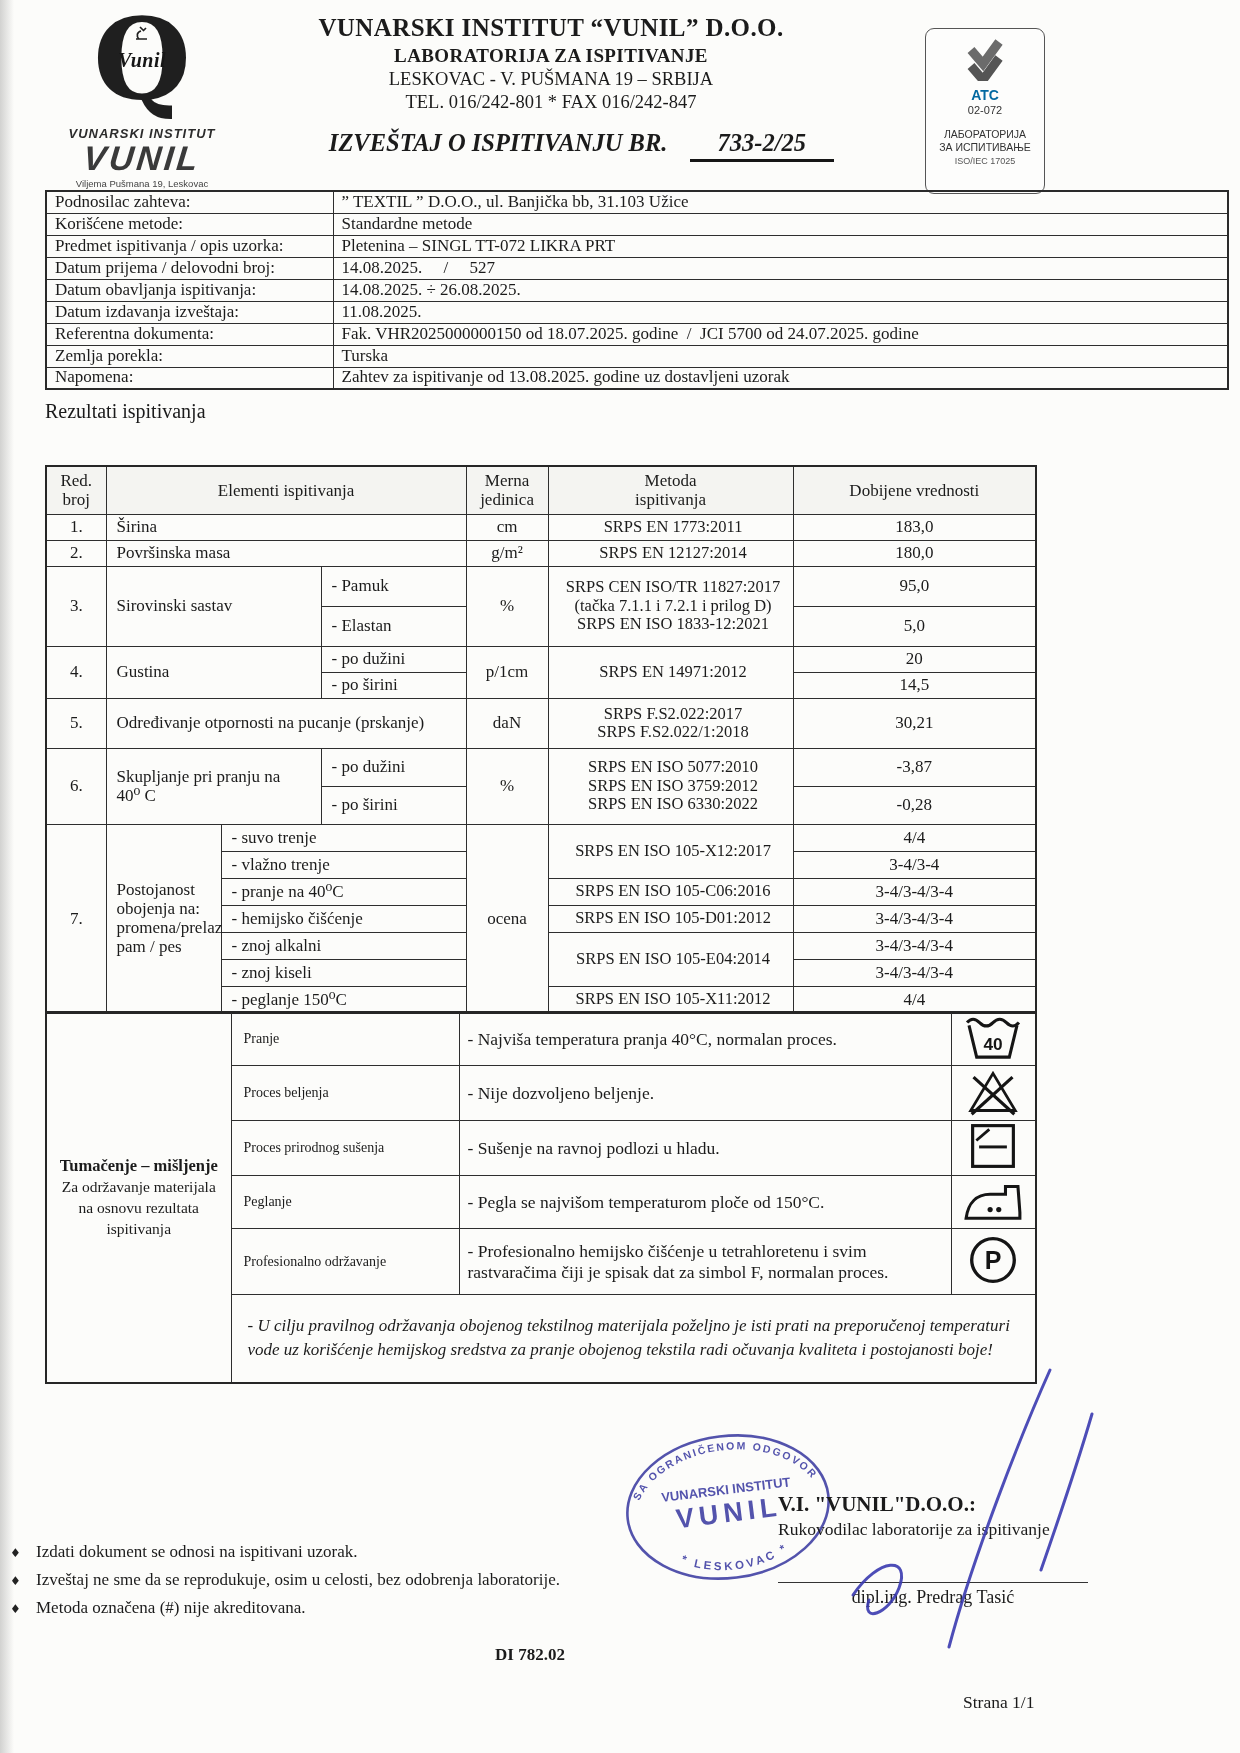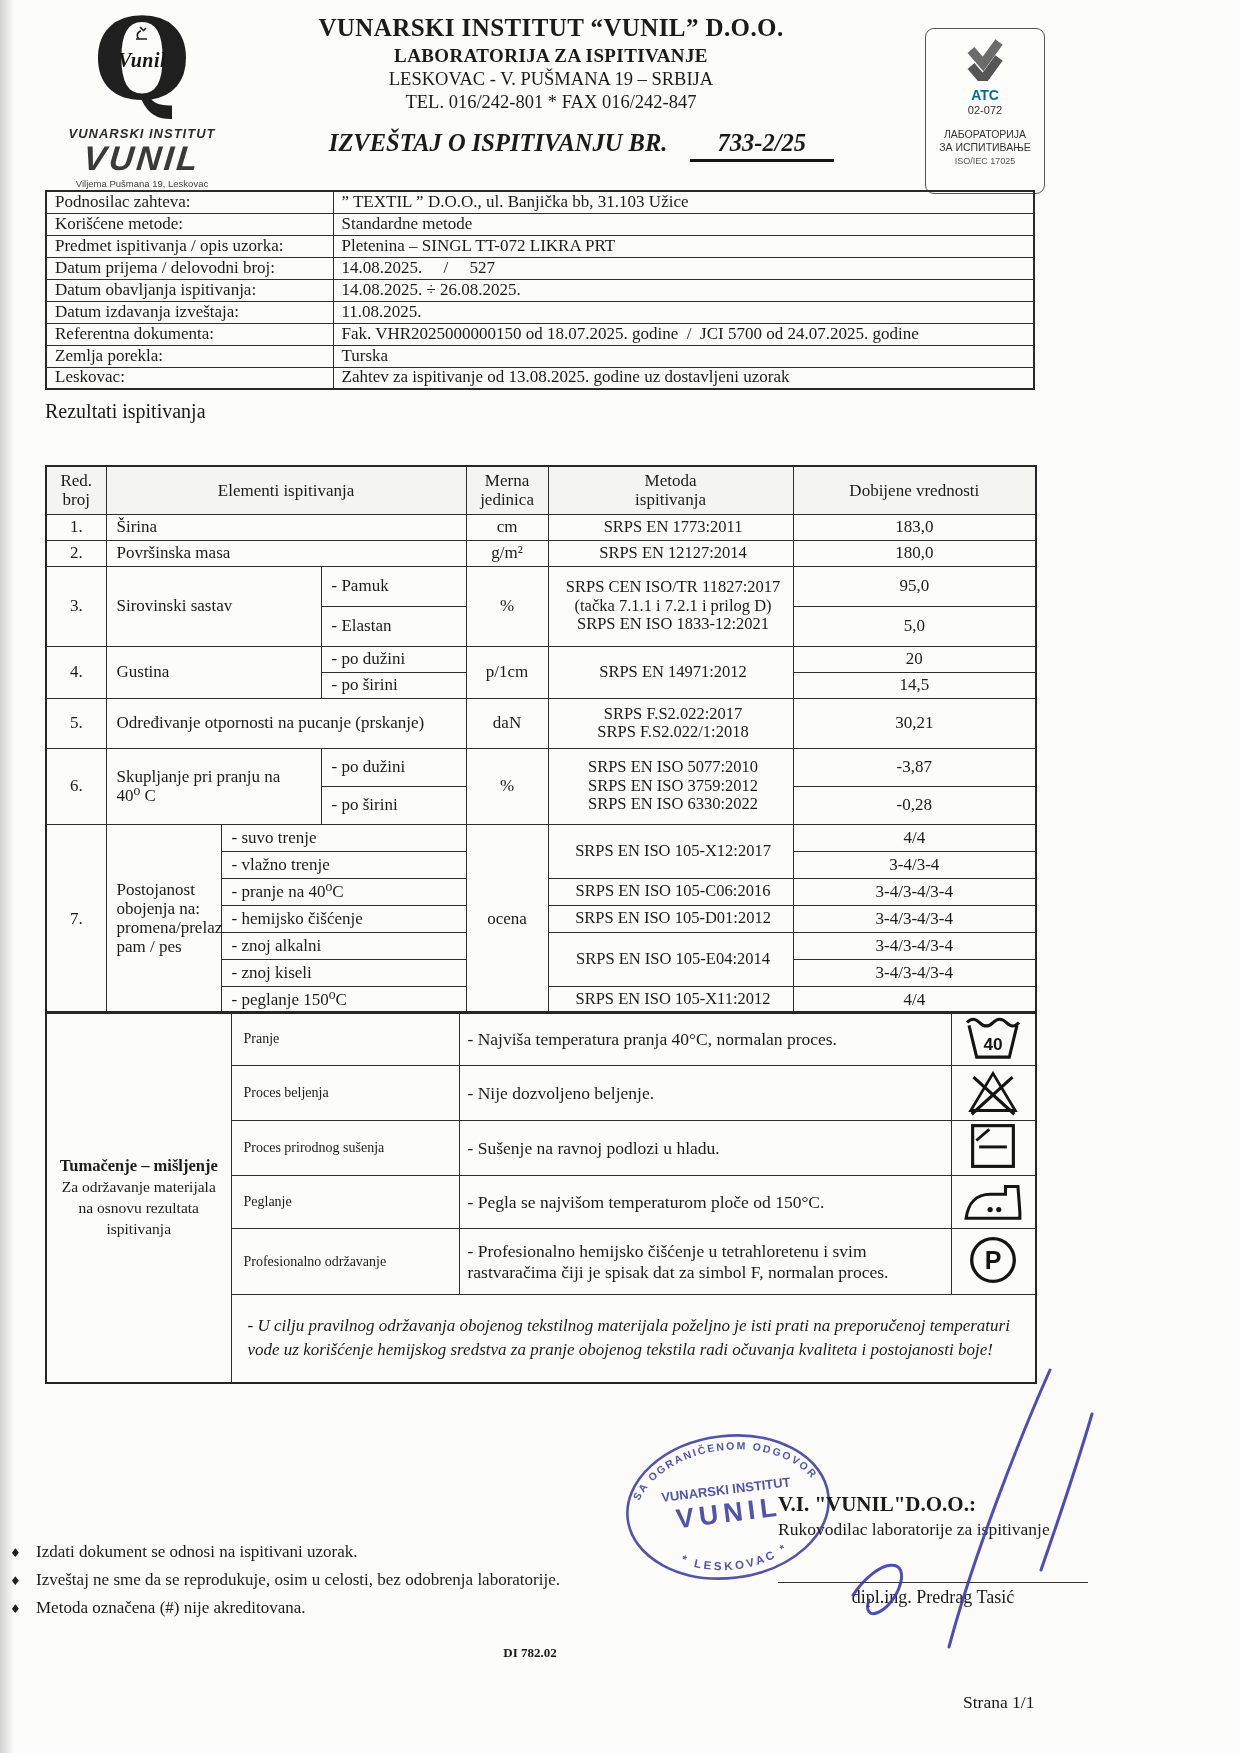--- a/index.html
+++ b/index.html
@@ -37,21 +37,21 @@
 
   .badge { position:absolute; left:925px; top:28px; width:120px; height:166px; border:1.6px solid #555; border-radius:9px; text-align:center; padding-top:10px; font-family:"Liberation Sans",sans-serif; background:#fdfdfc; }
   .badge-name { font-size:14px; font-weight:bold; color:#0369a1; margin-top:2px; }
   .badge-num { font-size:11px; color:#333; margin-top:1px; }
   .badge-l { font-size:10.5px; color:#333; line-height:1.25; }
   .badge-iso { font-size:9px; color:#555; margin-top:2px; }
   .badge-gap { height:12px; }
 
   
   table { border-collapse:collapse; }
-  .meta { position:absolute; left:45px; top:190px; width:990px; border:2.5px solid #2a2a2a; }
+  .meta { position:absolute; left:45px; top:190px; width:1184px; border:2.5px solid #2a2a2a; }
   .meta td { border:1.5px solid #2e2e2e; font-size:17px; padding:0 8px; height:22px; line-height:1.1; }
   .meta td.ml { width:287px; }
 
   .res-head { position:absolute; left:45px; top:400px; font-size:20px; }
 
   
   .res { position:absolute; left:45px; top:465px; width:990px; border:2.5px solid #262626; table-layout:fixed; }
   .res td, .res th { border:1.6px solid #2e2e2e; font-size:17px; font-weight:normal; line-height:1.12; padding:1px 5px; vertical-align:middle; }
   .res th { background:#f4f4f1; font-size:17px; }
   .res .c { text-align:center; }
@@ -75,21 +75,21 @@
   .sig-co { font-size:21px; font-weight:bold; }
   .sig-role { font-size:17.5px; margin-top:2px; }
   .sig-line { border-top:1.6px solid #333; margin-top:42px; width:310px; }
   .sig-name { font-size:18px; margin-top:4px; text-align:center; width:310px; }
   .scribble { position:absolute; left:845px; top:1352px; z-index:4; pointer-events:none; }
 
   .footnotes { position:absolute; left:10px; top:1542px; width:640px; }
   .fn { display:flex; align-items:flex-start; margin-bottom:8px; }
   .fn .b { font-family:"DejaVu Sans",sans-serif; font-size:12px; width:26px; padding-top:4px; color:#222; }
   .fn .t { font-size:17px; }
-  .doccode { position:absolute; left:0; top:1645px; width:1060px; text-align:center; font-size:13px; font-weight:bold; }
+  .doccode { position:absolute; left:0; top:1645px; width:1060px; text-align:center; font-size:17px; font-weight:bold; }
   .pageno { position:absolute; left:963px; top:1692px; font-size:17.5px; }
 </style>
 </head>
 <body>
 
 <div id="paper">
 
   <div class="logo">
     <div class="qwrap">
       <div class="qglyph">Q</div>
@@ -155,21 +155,21 @@
         </tr>
     <tr>
           <td class="ml">Referentna dokumenta:</td>
           <td class="prew">Fak. VHR2025000000150 od 18.07.2025. godine  /  JCI 5700 od 24.07.2025. godine</td>
         </tr>
     <tr>
           <td class="ml">Zemlja porekla:</td>
           <td class="prew">Turska</td>
         </tr>
     <tr>
-          <td class="ml">Leskovac:</td>
+          <td class="ml">Napomena:</td>
           <td class="prew">Zahtev za ispitivanje od 13.08.2025. godine uz dostavljeni uzorak</td>
         </tr>
   </tbody>
     </table>
 
   <div class="res-head">Rezultati ispitivanja</div>
 
   <table class="res">
     <colgroup>
         <col style="width:60px">

